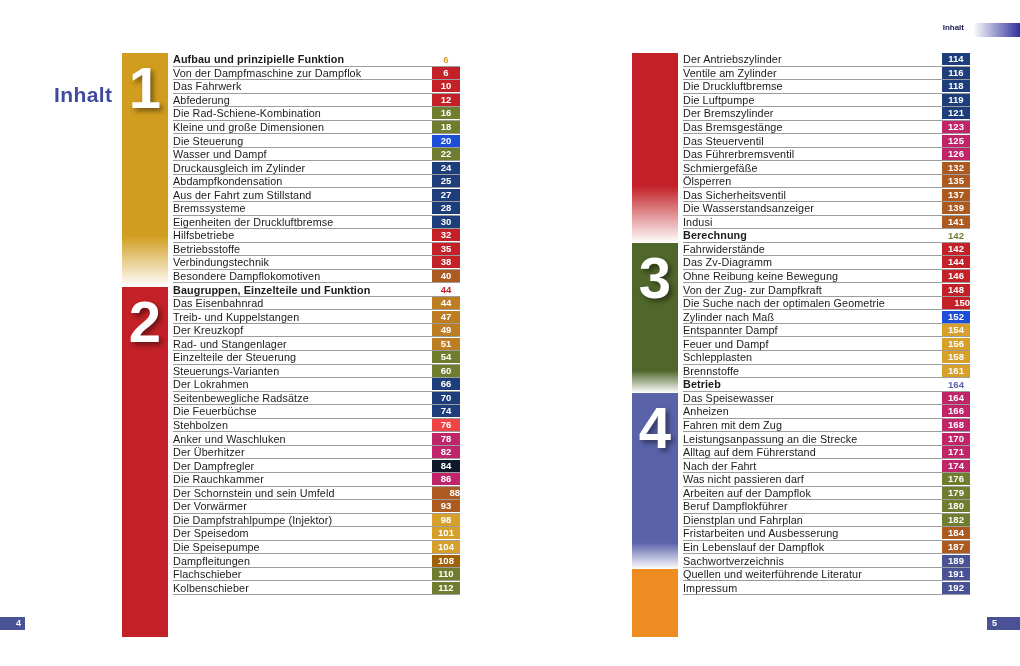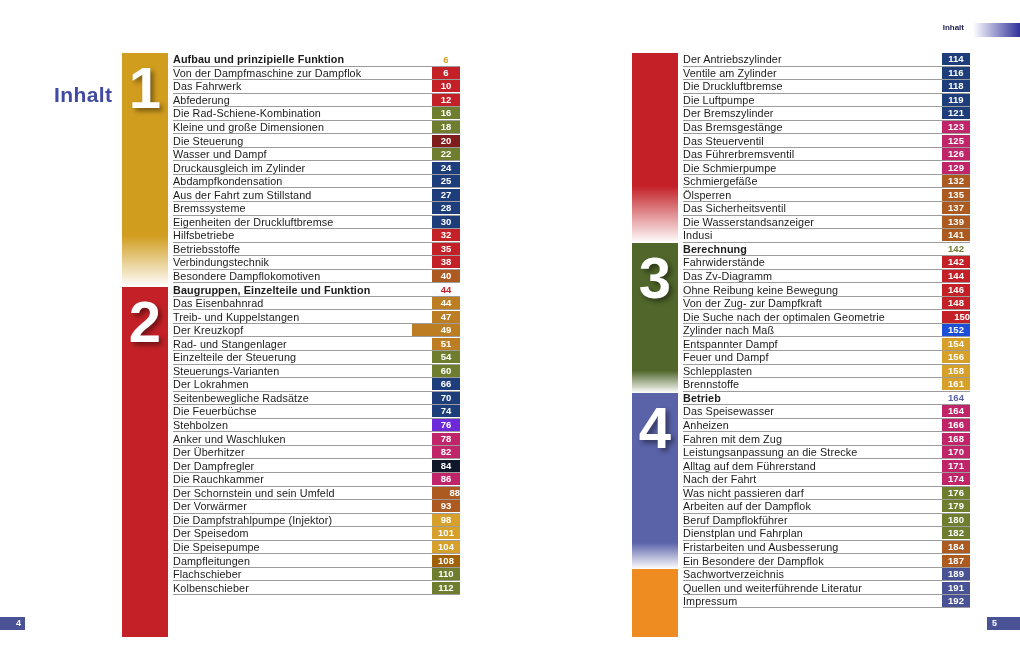--- a/index.html
+++ b/index.html
@@ -90,21 +90,21 @@
     <div class="toc-row">
       <span class="toc-label">Die Rad-Schiene-Kombination</span>
       <span class="toc-badge" style="background: rgb(110, 125, 46);">16</span>
     </div>
     <div class="toc-row">
       <span class="toc-label">Kleine und große Dimensionen</span>
       <span class="toc-badge" style="background: rgb(110, 125, 46);">18</span>
     </div>
     <div class="toc-row">
       <span class="toc-label">Die Steuerung</span>
-      <span class="toc-badge" style="background: #7f1d1d;">20</span>
+      <span class="toc-badge" style="background: #1d4ed8;">20</span>
     </div>
     <div class="toc-row">
       <span class="toc-label">Wasser und Dampf</span>
       <span class="toc-badge" style="background: rgb(110, 125, 46);">22</span>
     </div>
     <div class="toc-row">
       <span class="toc-label">Druckausgleich im Zylinder</span>
       <span class="toc-badge" style="background: rgb(29, 62, 122);">24</span>
     </div>
     <div class="toc-row">
@@ -146,21 +146,21 @@
     <div class="toc-row">
       <span class="toc-label">Das Eisenbahnrad</span>
       <span class="toc-badge" style="background: rgb(189, 126, 35);">44</span>
     </div>
     <div class="toc-row">
       <span class="toc-label">Treib- und Kuppelstangen</span>
       <span class="toc-badge" style="background: rgb(189, 126, 35);">47</span>
     </div>
     <div class="toc-row">
       <span class="toc-label">Der Kreuzkopf</span>
-      <span class="toc-badge" style="background: rgb(189, 126, 35); padding-left: 20px;">49</span>
+      <span class="toc-badge" style="background: rgb(189, 126, 35);">49</span>
     </div>
     <div class="toc-row">
       <span class="toc-label">Rad- und Stangenlager</span>
       <span class="toc-badge" style="background: rgb(189, 126, 35);">51</span>
     </div>
     <div class="toc-row">
       <span class="toc-label">Einzelteile der Steuerung</span>
       <span class="toc-badge" style="background: rgb(110, 125, 46);">54</span>
     </div>
     <div class="toc-row">
@@ -174,21 +174,21 @@
     <div class="toc-row">
       <span class="toc-label">Seitenbewegliche Radsätze</span>
       <span class="toc-badge" style="background: rgb(29, 62, 122);">70</span>
     </div>
     <div class="toc-row">
       <span class="toc-label">Die Feuerbüchse</span>
       <span class="toc-badge" style="background: rgb(29, 62, 122);">74</span>
     </div>
     <div class="toc-row">
       <span class="toc-label">Stehbolzen</span>
-      <span class="toc-badge" style="background: #6d28d9; margin-left: 20px;">76</span>
+      <span class="toc-badge" style="background: #ef4444; margin-left: 20px;">76</span>
     </div>
     <div class="toc-row">
       <span class="toc-label">Anker und Waschluken</span>
       <span class="toc-badge" style="background: rgb(192, 37, 105);">78</span>
     </div>
     <div class="toc-row">
       <span class="toc-label">Der Überhitzer</span>
       <span class="toc-badge" style="background: rgb(192, 37, 105);">82</span>
     </div>
     <div class="toc-row">
@@ -257,24 +257,20 @@
       <span class="toc-label">Das Bremsgestänge</span>
       <span class="toc-badge" style="background: rgb(192, 37, 105);">123</span>
     </div>
     <div class="toc-row">
       <span class="toc-label">Das Steuerventil</span>
       <span class="toc-badge" style="background: rgb(192, 37, 105);">125</span>
     </div>
     <div class="toc-row">
       <span class="toc-label">Das Führerbremsventil</span>
       <span class="toc-badge" style="background: rgb(192, 37, 105);">126</span>
-    </div>
-    <div class="toc-row">
-      <span class="toc-label">Die Schmierpumpe</span>
-      <span class="toc-badge" style="background: rgb(192, 37, 105);">129</span>
     </div>
     <div class="toc-row">
       <span class="toc-label">Schmiergefäße</span>
       <span class="toc-badge" style="background: rgb(172, 90, 31);">132</span>
     </div>
     <div class="toc-row">
       <span class="toc-label">Ölsperren</span>
       <span class="toc-badge" style="background: rgb(172, 90, 31);">135</span>
     </div>
     <div class="toc-row">
@@ -375,21 +371,21 @@
     </div>
     <div class="toc-row">
       <span class="toc-label">Dienstplan und Fahrplan</span>
       <span class="toc-badge" style="background: rgb(110, 125, 46);">182</span>
     </div>
     <div class="toc-row">
       <span class="toc-label">Fristarbeiten und Ausbesserung</span>
       <span class="toc-badge" style="background: rgb(172, 90, 31);">184</span>
     </div>
     <div class="toc-row">
-      <span class="toc-label">Ein Besondere der Dampflok</span>
+      <span class="toc-label">Ein Lebenslauf der Dampflok</span>
       <span class="toc-badge" style="background: rgb(172, 90, 31);">187</span>
     </div>
     <div class="toc-row">
       <span class="toc-label">Sachwortverzeichnis</span>
       <span class="toc-badge" style="background: rgb(74, 82, 150);">189</span>
     </div>
     <div class="toc-row">
       <span class="toc-label">Quellen und weiterführende Literatur</span>
       <span class="toc-badge" style="background: rgb(74, 82, 150);">191</span>
     </div>

